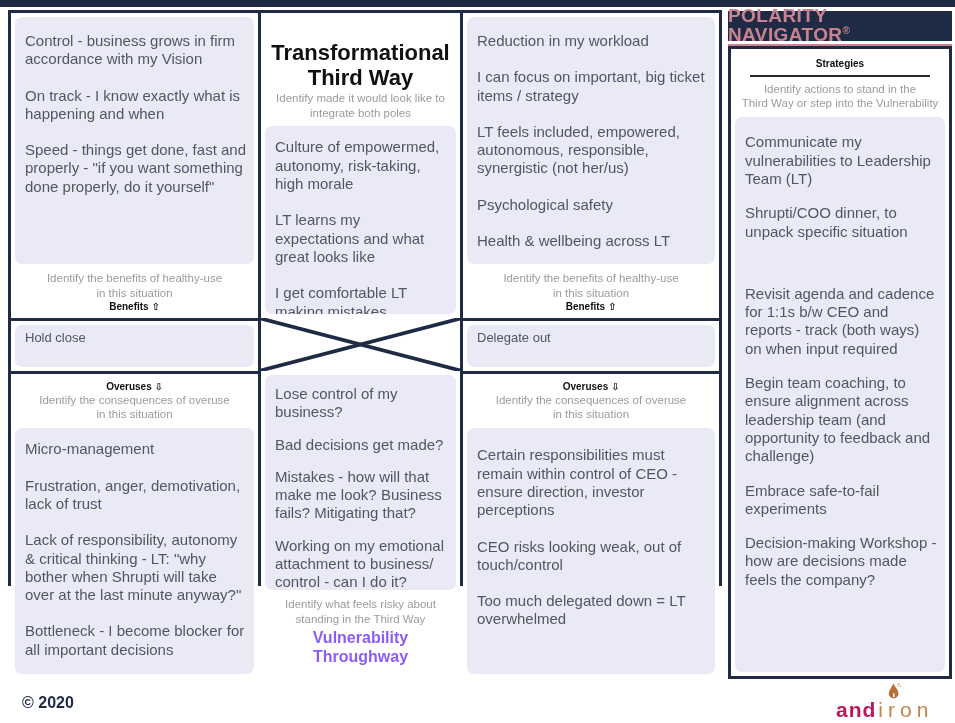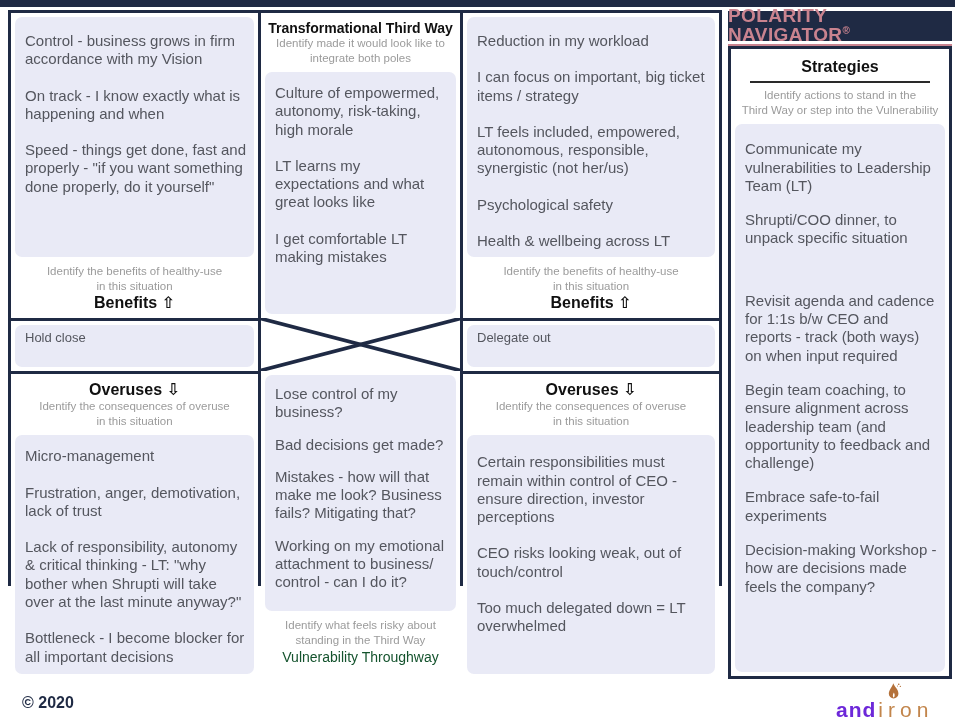--- a/index.html
+++ b/index.html
@@ -10,43 +10,43 @@
   .topbar{position:absolute;left:0;top:0;width:955px;height:7px;background:#1f2a44;}
   
   .grid{position:absolute;left:8px;top:10px;width:714px;height:576px;background:#1f2a44;}
   .cell{position:absolute;background:#ffffff;display:flex;flex-direction:column;box-sizing:border-box;overflow:hidden;}
   .lav{background:#e9eaf6;border-radius:7px;}
   .body-box{margin:4px;padding:15px 8px 6px 10px;flex:1 1 auto;overflow:hidden;}
   .para{font-size:15px;color:#54565e;line-height:1.22;margin:0 0 18px;}
   .para:last-child{margin-bottom:0;}
   .tight .para{margin-bottom:14px;}
   .hint{font-size:11.5px;color:#9b9b9b;text-align:center;line-height:1.3;}
-  .sec-title{font-weight:bold;font-size:16px;color:#101010;text-align:center;line-height:1.15;}
+  .sec-title{font-weight:bold;font-size:10px;color:#101010;text-align:center;line-height:1.15;}
   .panel-footer{padding:3px 4px 6px;text-align:center;background:#fff;}
   .panel-header{padding:7px 4px 2px;background:#fff;}
   .pole-label{font-size:13px;color:#54565e;padding:5px 0 0 10px;}
-  .big-title{font-weight:normal;font-size:14px;color:#14532d;text-align:center;line-height:1.2;padding:1px 8px 6px;}
+  .big-title{font-weight:bold;font-size:16px;color:#8b5cf6;text-align:center;line-height:1.2;padding:1px 8px 6px;}
   
   .mid-cell{position:absolute;background:#fff;box-sizing:border-box;}
   .mid-section{position:absolute;left:0;width:199px;display:flex;flex-direction:column;box-sizing:border-box;overflow:hidden;}
   .x-zone{position:absolute;left:0;top:305px;width:199px;height:53px;}
   
   .brand-box{position:absolute;left:728px;top:11px;width:224px;height:30px;background:#1f2a44;
     display:flex;align-items:center;justify-content:center;}
   .brand-text{color:#c9838f;font-weight:bold;font-size:19px;letter-spacing:.4px;
     border-bottom:2px solid #c9838f;padding-bottom:0px;line-height:1;}
   .brand-reg{font-size:10px;vertical-align:super;}
   .strategies{position:absolute;left:728px;top:46px;width:224px;height:633px;background:#fff;
     border:3px solid #1f2a44;box-sizing:border-box;display:flex;flex-direction:column;overflow:hidden;}
   .rule{height:2px;background:#2a2a2a;width:86%;margin:5px auto 5px;}
   
   .copyright{position:absolute;left:22px;top:694px;font-size:16px;font-weight:bold;color:#1f2a44;}
   .logo{position:absolute;left:836px;top:682px;width:118px;height:40px;}
   .logo-text{position:absolute;left:0;bottom:2px;white-space:nowrap;font-size:21px;line-height:1;}
-  .logo-and{color:#6d28d9;font-weight:bold;letter-spacing:1px;margin-top:12px;}
+  .logo-and{color:#be185d;font-weight:bold;letter-spacing:1px;margin-top:12px;}
   .logo-iron{color:#c2854b;letter-spacing:5px;margin-left:2px;}
   .flame{position:absolute;left:50px;top:0px;}
   svg.xlines{display:block;}
 </style>
 </head>
 <body>
 
 <div class="canvas">
   <div class="topbar"></div>
 
@@ -128,21 +128,21 @@
       <div class="para">Certain responsibilities must remain within control of CEO - ensure direction, investor perceptions</div>
           <div class="para">CEO risks looking weak, out of touch/control</div>
           <div class="para">Too much delegated down = LT overwhelmed</div>
         </div>
     </div>
 
     <div class="mid-cell" style="left:253px;top:3px;width:199px;height:665px;">
 
       <div class="mid-section" style="top:0;height:305px;">
         <div class="panel-header">
-          <div class="sec-title" style="font-size:14px;">Transformational Third Way</div>
+          <div class="sec-title" style="font-size:22px;margin-top:20px;">Transformational Third Way</div>
           <div>
 
           <div class="hint">Identify made it would look like to</div>
               <div class="hint">integrate both poles</div>
             </div>
         </div>
         <div class="lav body-box" style="padding-top:12px;">
 
         <div class="para">Culture of empowermed, autonomy, risk-taking, high morale</div>
             <div class="para">LT learns my expectations and what great looks like</div>

